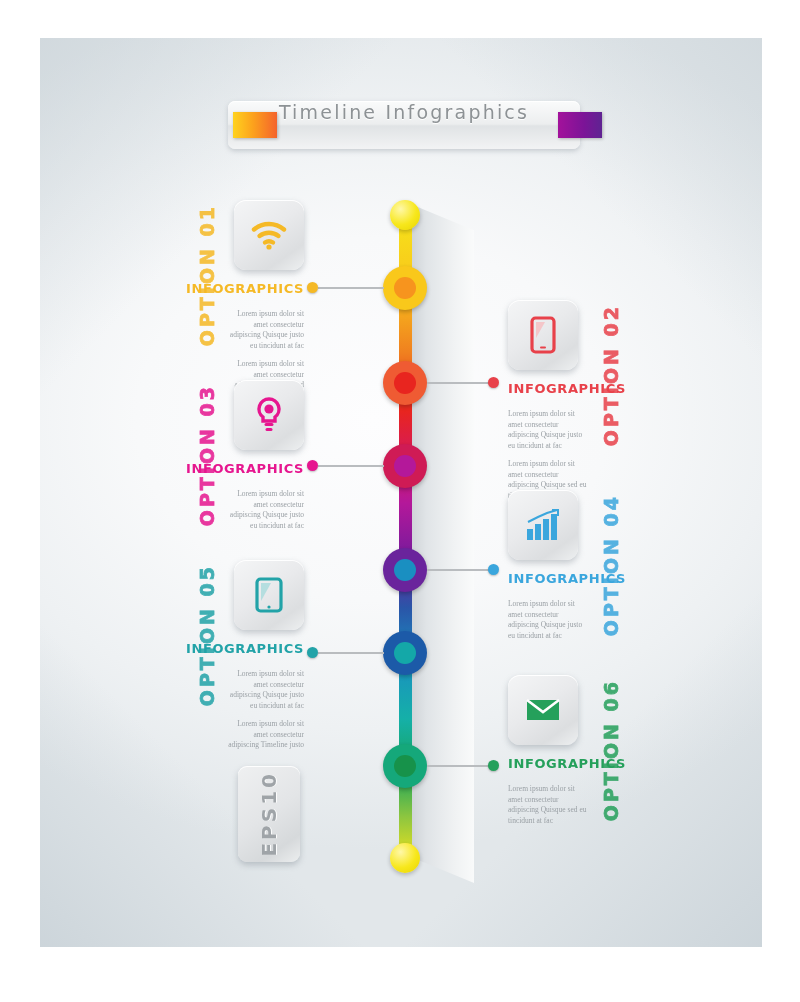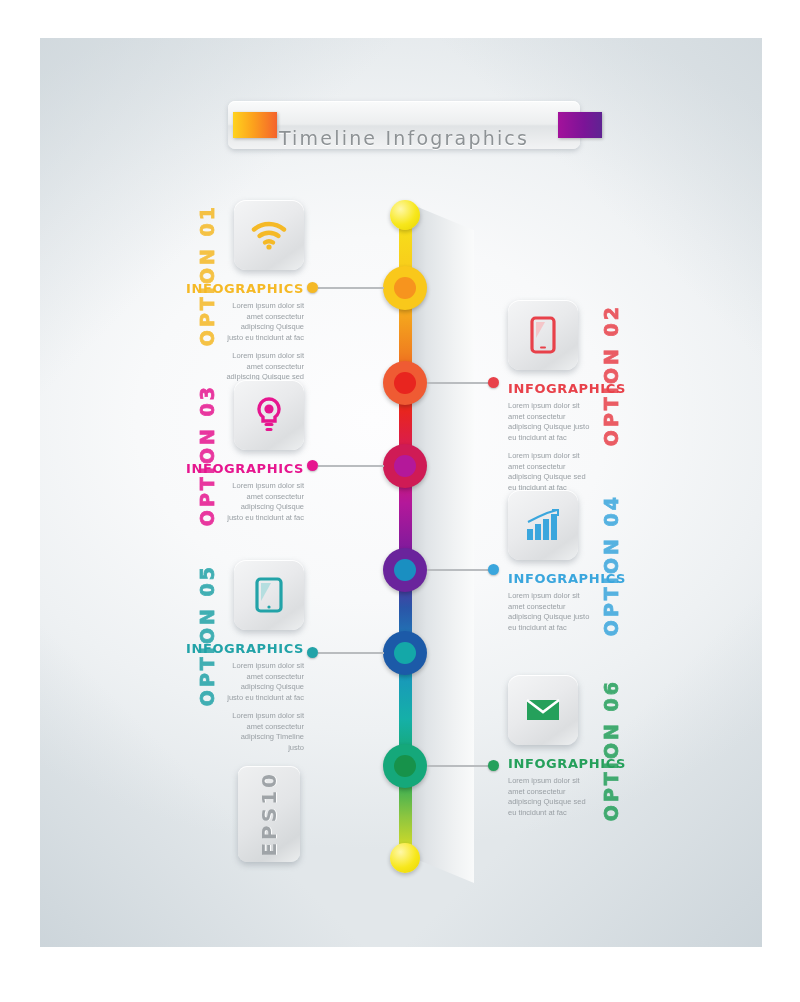--- a/index.html
+++ b/index.html
@@ -22,21 +22,21 @@
       linear-gradient(315deg, rgba(190,201,208,.60) 0%, rgba(190,201,208,0) 22%);
     pointer-events:none;
   }
 
   
   .titlebar{
     position:absolute;left:228px;top:101px;width:352px;height:48px;
     border-radius:7px;
     background:linear-gradient(180deg,#fafbfb 0%,#eceeef 48%,#e0e3e5 52%,#f2f3f4 100%);
     box-shadow:0 2px 5px rgba(120,130,140,.35), inset 0 1px 0 rgba(255,255,255,.9);
-    display:flex;align-items:flex-end;justify-content:center;
+    display:flex;align-items:flex-start;justify-content:center;
   }
   .titlebar .cap{position:absolute;top:11px;width:44px;height:26px;}
   .cap-left{left:5px;background:linear-gradient(90deg,#ffd21e 0%,#fca21c 45%,#f4632c 100%);
             box-shadow:1px 1px 3px rgba(0,0,0,.25);}
   .cap-right{right:-22px;background:linear-gradient(90deg,#a3129b 0%,#7b1497 60%,#5f2392 100%);
             box-shadow:1px 1px 3px rgba(0,0,0,.25);}
   .title-text{
     font-size:19px;letter-spacing:2.2px;color:#8d9295;
     font-family:"DejaVu Sans",sans-serif;font-weight:400;
     text-shadow:0 1px 0 rgba(255,255,255,.95);
@@ -95,21 +95,21 @@
     opacity:.85;white-space:nowrap;
   }
   .head{
     font-size:13px;font-weight:700;letter-spacing:.6px;
     font-family:"DejaVu Sans",sans-serif;margin-bottom:5px;
   }
   .body{
     font-size:7.5px;line-height:10.5px;color:#9aa0a5;
     filter:blur(.45px);max-width:88px;
   }
-  .body p{margin:0 0 8px 0;}
+  .body p{margin:8px 0 8px 0;font-family:Liberation Serif, serif;}
 
   .opt.left{text-align:right;}
   .opt.left .block{display:flex;flex-direction:column;align-items:flex-end;}
   .opt.left .body{text-align:right;}
   .opt.right .block{display:flex;flex-direction:column;align-items:flex-start;}
   .opt.right .body{text-align:left;}
 
   
   .conn{position:absolute;height:2px;background:#b9bcbf;}
   .cdot{position:absolute;width:11px;height:11px;border-radius:50%;box-shadow:0 1px 2px rgba(0,0,0,.25);}

